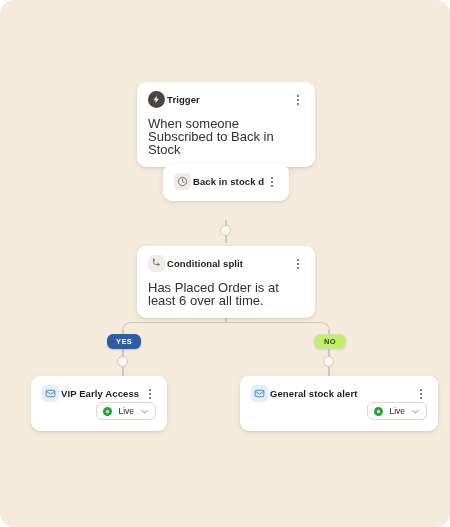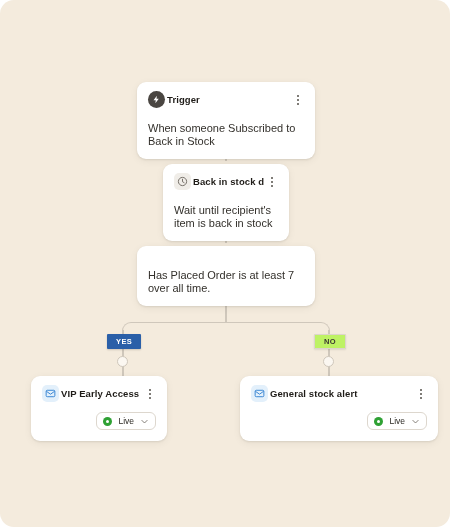--- a/index.html
+++ b/index.html
@@ -80,22 +80,22 @@
     font-size: 9.5px;
     font-weight: bold;
     color: #1f1c18;
     letter-spacing: 0.1px;
     flex: 1;
     white-space: nowrap;
     overflow: hidden;
   }
 
   .card-body {
-    margin-top: 14px;
-    font-size: 11px;
+    margin-top: 9px;
+    font-size: 13px;
     line-height: 13px;
     color: #33302b;
   }
 
   
   .ico {
     width: 17px;
     height: 17px;
     border-radius: 5px;
     display: flex;
@@ -125,21 +125,21 @@
     height: 2px;
     border-radius: 50%;
     background: #55504a;
   }
 
   
   .badge {
     position: absolute;
     height: 15px;
     padding: 0 9px;
-    border-radius: 1px;
+    border-radius: 6px;
     display: flex;
     align-items: center;
     justify-content: center;
     font-size: 7.5px;
     font-weight: bold;
     letter-spacing: 0.4px;
     box-sizing: border-box;
   }
   .badge-yes {
     background: #2a5fa8;
@@ -150,21 +150,20 @@
     background: #bef264;
     color: #3c3833;
     border: 1px solid #dcd5ca;
     box-shadow: 0 1px 2px rgba(32,26,18,0.10);
   }
 
   
   .status-row {
     display: flex;
     justify-content: flex-end;
-    margin-top: 10px;
   }
   .status-pill {
     display: flex;
     align-items: center;
     gap: 6px;
     border: 1px solid #ddd7ce;
     border-radius: 6px;
     padding: 3px 6px 3px 6px;
     background: #ffffff;
     min-width: 58px;
@@ -253,25 +252,39 @@
           <path d="M12 7v5.5l3.5 2" fill="none" stroke="#6d6760" stroke-width="2" stroke-linecap="round" stroke-linejoin="round"></path>
         </svg>
       </div>
       <div class="card-title">Back in stock delay</div>
       <div class="kebab">
         <i></i>
           <i></i>
           <i></i>
       </div>
     </div>
-    <div class="card-body">Wait until recipient's item is back in stock</div>
   </div>
 
   <div class="card" style="left:137px; top:246px; width:178px;">
-    <div class="card-body">Has Placed Order is at least 7 over all time.</div>
+    <div class="card-head">
+      <div class="ico ico-split">
+        <svg width="11" height="11" viewBox="0 0 24 24" aria-hidden="true">
+          <path d="M6 4v6a4 4 0 0 0 4 4h8" fill="none" stroke="#6d6760" stroke-width="2" stroke-linecap="round" stroke-linejoin="round"></path>
+          <path d="M15 11l3 3-3 3" fill="none" stroke="#6d6760" stroke-width="2" stroke-linecap="round" stroke-linejoin="round"></path>
+          <circle cx="6" cy="4" r="2.2" fill="#6d6760"></circle>
+        </svg>
+      </div>
+      <div class="card-title">Conditional split</div>
+      <div class="kebab">
+        <i></i>
+          <i></i>
+          <i></i>
+      </div>
+    </div>
+    <div class="card-body">Has Placed Order is at least 6 over all time.</div>
   </div>
 
   <div class="card" style="left:31px; top:376px; width:136px;">
     <div class="card-head">
       <div class="ico ico-mail">
         <svg width="11" height="11" viewBox="0 0 24 24" aria-hidden="true">
           <rect x="2.5" y="5" width="19" height="14" rx="2.5" fill="none" stroke="#2f7fd1" stroke-width="2"></rect>
           <path d="M3.5 7.5 12 13.5l8.5-6" fill="none" stroke="#2f7fd1" stroke-width="2" stroke-linecap="round" stroke-linejoin="round"></path>
         </svg>
       </div>

